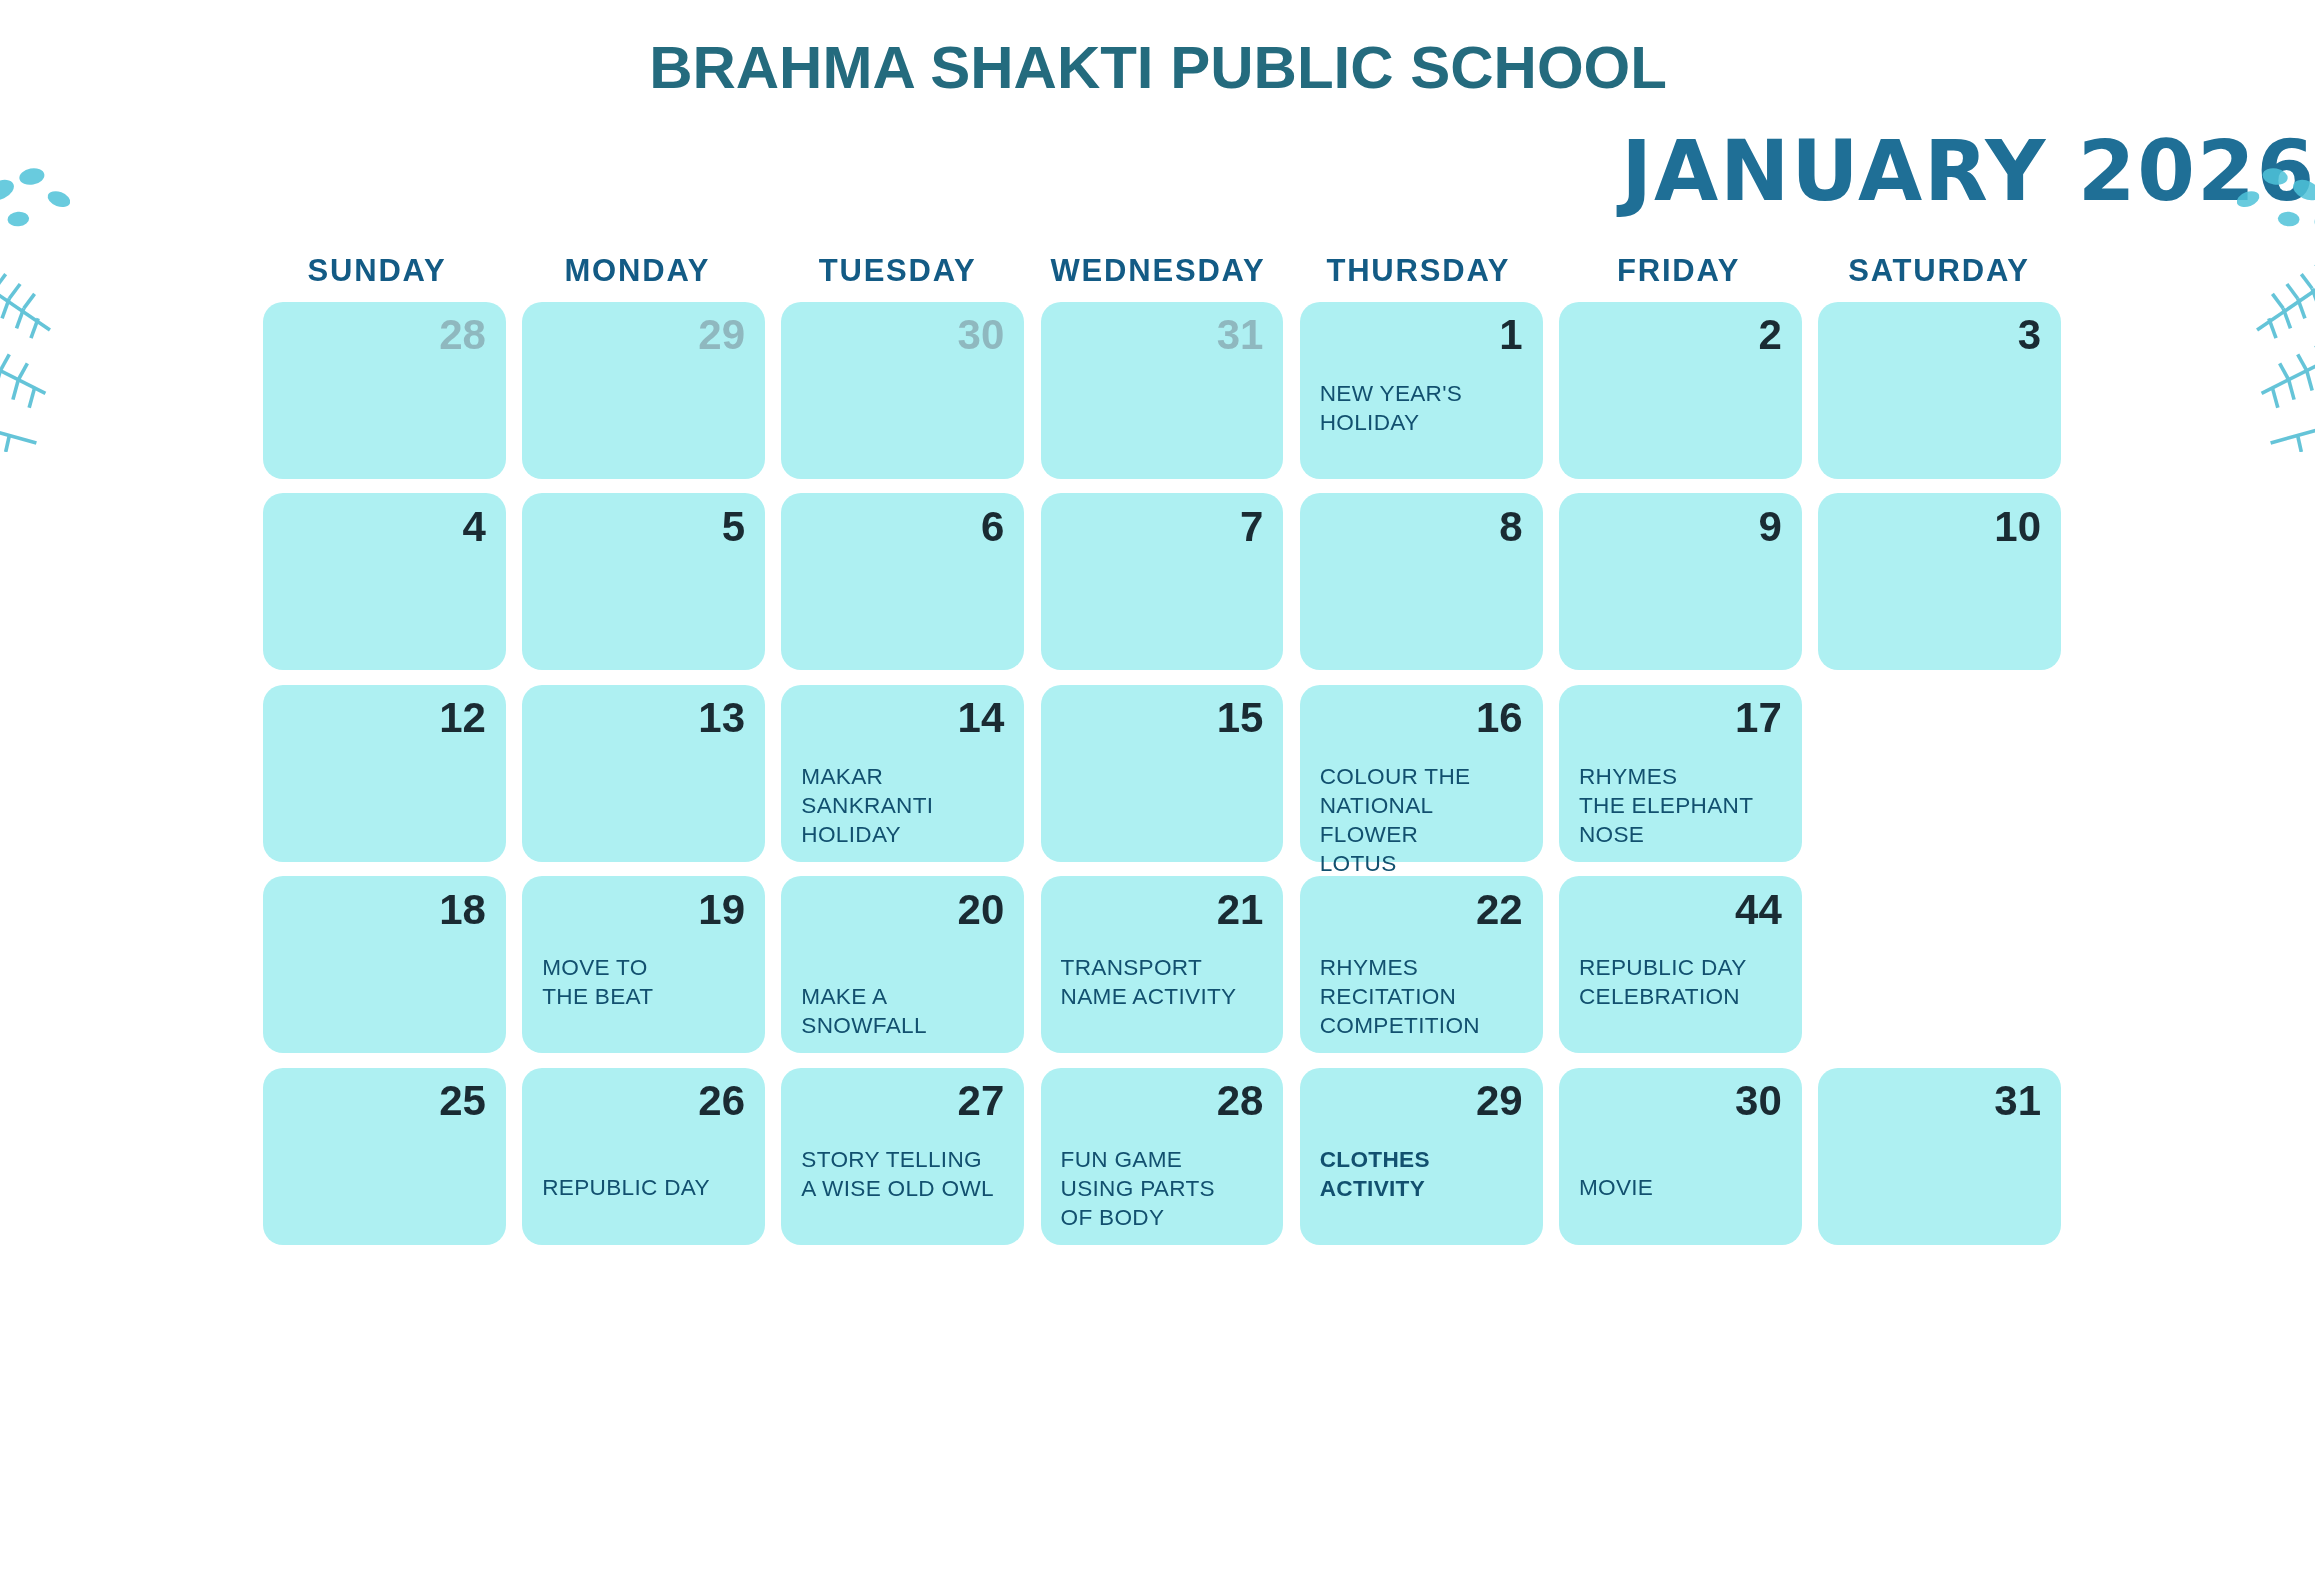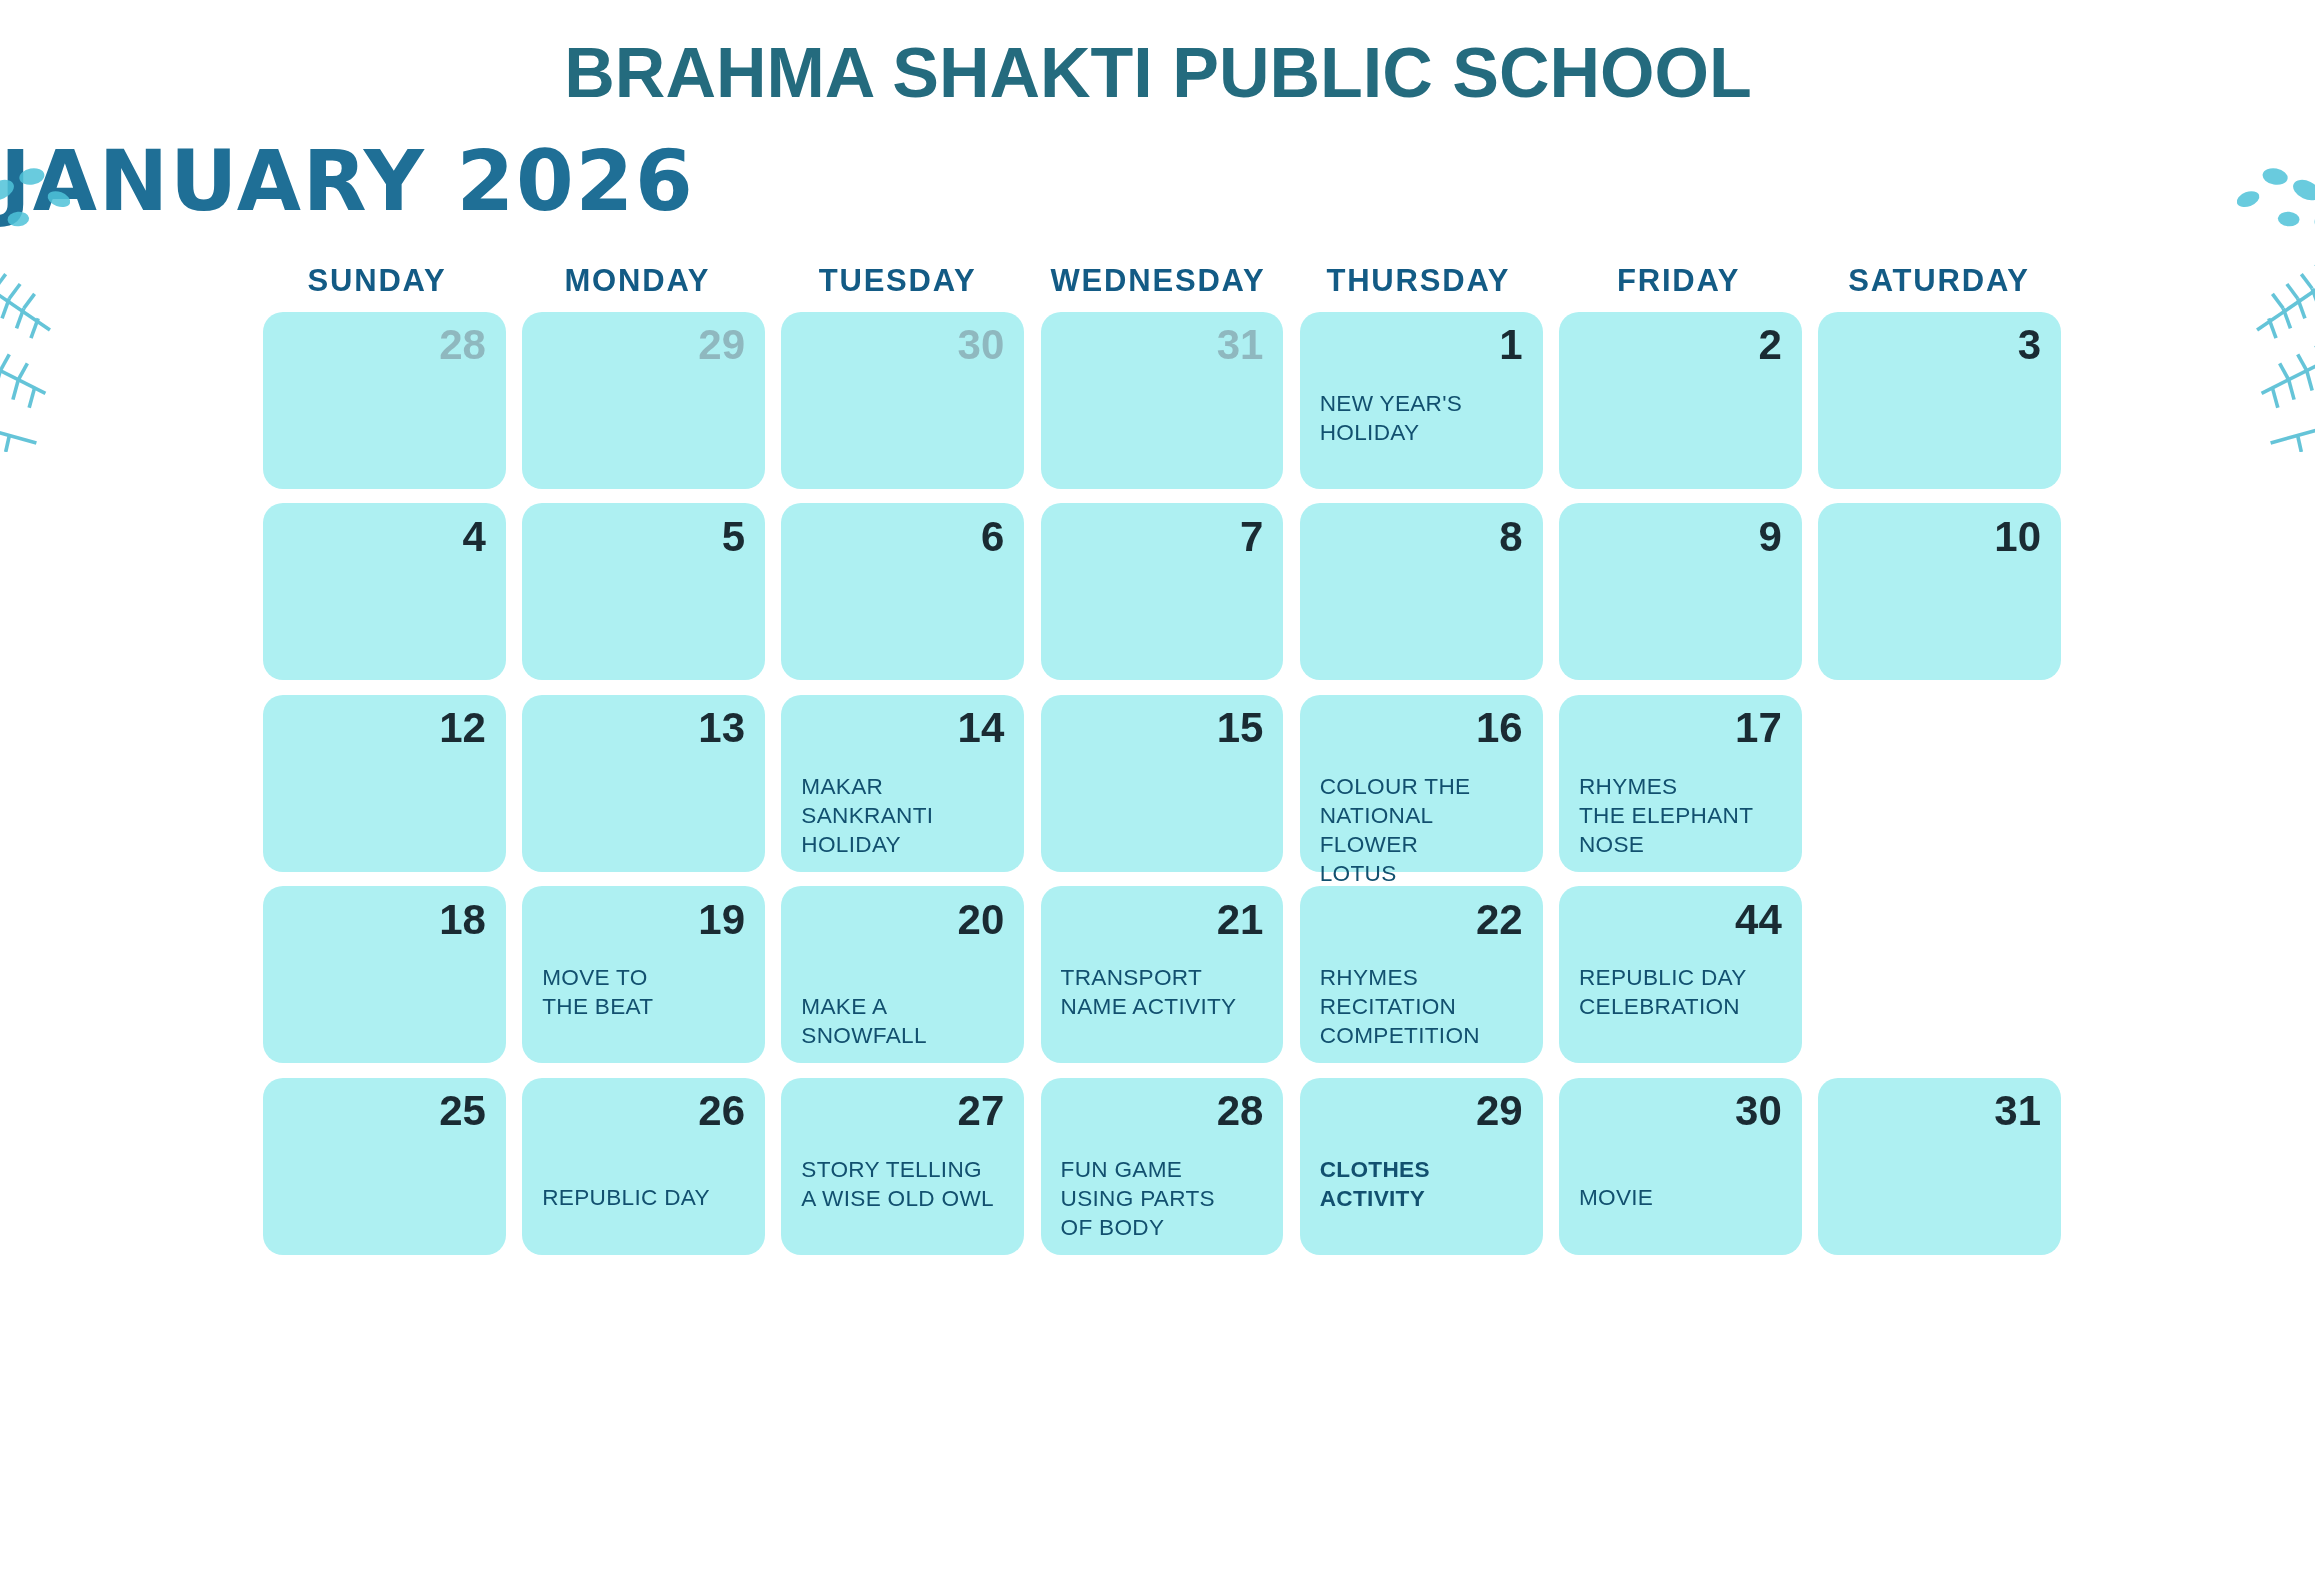--- a/index.html
+++ b/index.html
@@ -30,29 +30,29 @@
     right: -27px;
     top: 163px;
     width: 208px;
     height: 289px;
   }
 
   
   .school-title {
     text-align: center;
     color: #246b7e;
-    font-size: 70px;
+    font-size: 60px;
     font-weight: bold;
     letter-spacing: 0px;
     line-height: 1.0;
     padding-top: 38px;
     white-space: nowrap;
   }
   .month-title {
-    text-align: left;
+    text-align: right;
     color: #1f6f96;
     font-size: 83px;
     font-weight: bold;
     letter-spacing: 1.8px;
     margin-top: 25px;
     font-family: "DejaVu Sans", sans-serif;
   }
 
   
   .calendar {

